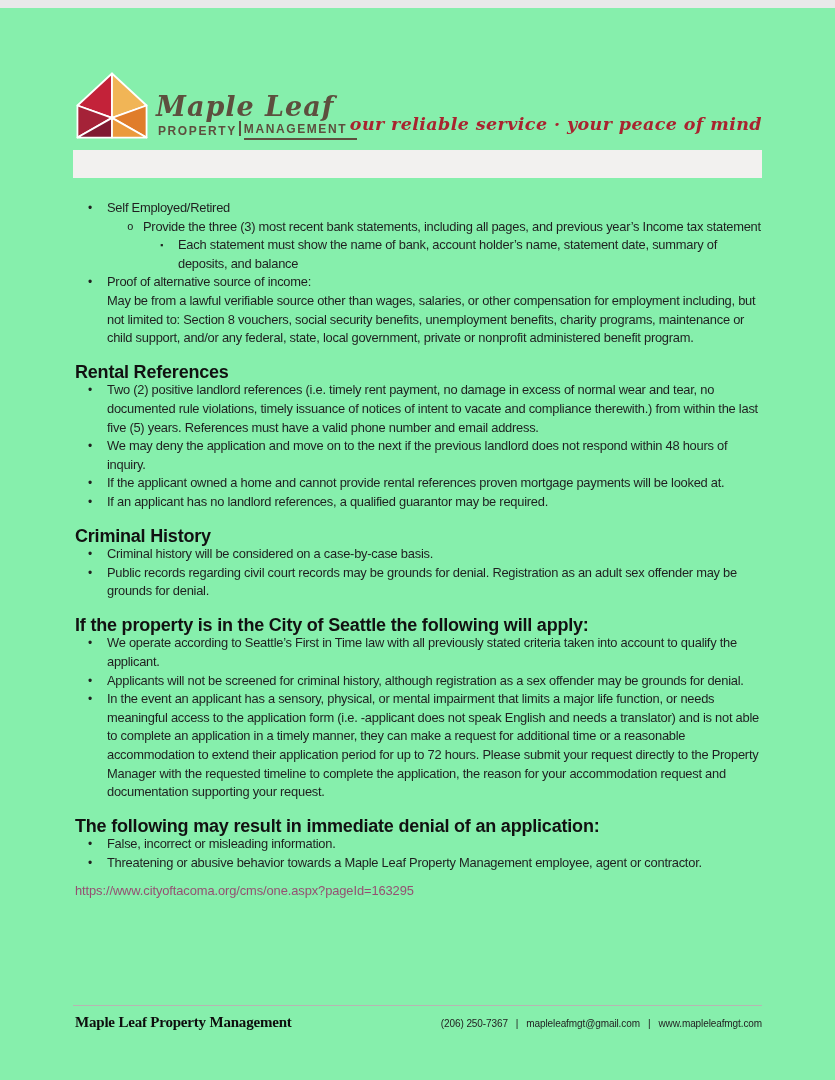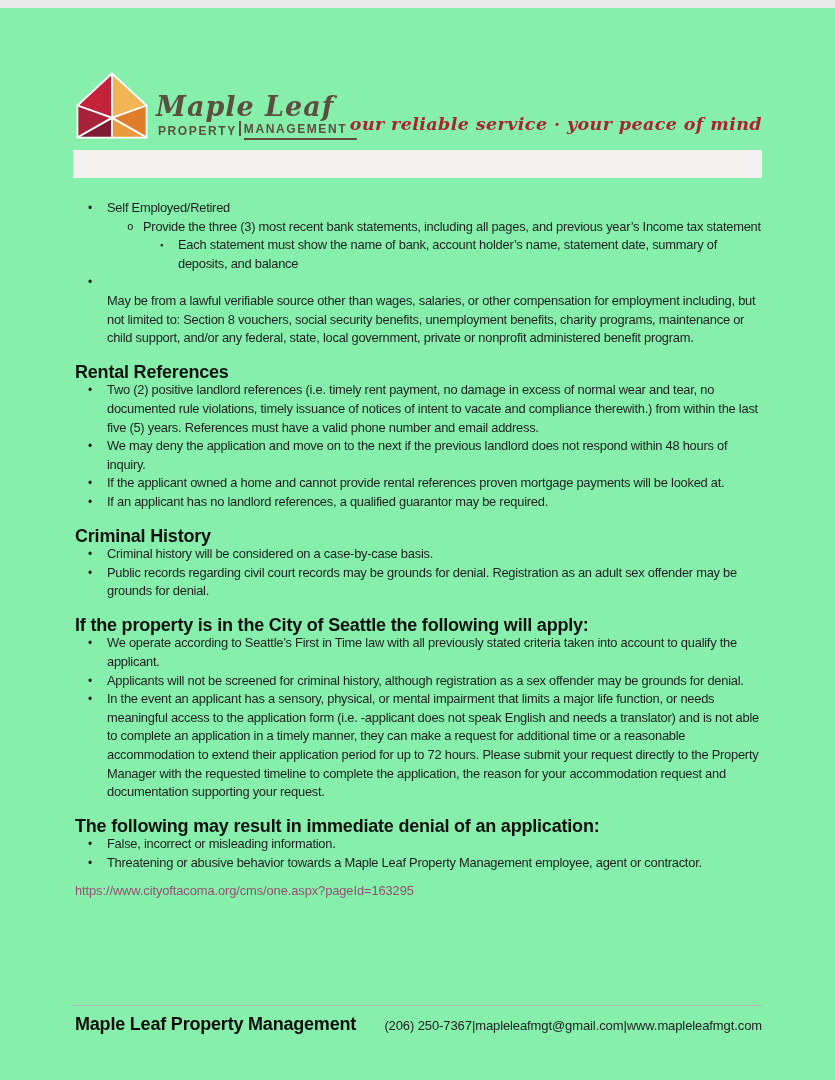--- a/index.html
+++ b/index.html
@@ -39,22 +39,22 @@
   .l2 { margin-left:52px; } .l2 .blt { width:16px; font-size:11px; font-family:"DejaVu Sans Mono", monospace; }
   .l3 { margin-left:85px; } .l3 .blt { width:18px; font-size:9px; line-height:18.6px; }
   .cont { margin-left:32px; }
   .link-line { margin-top:9px; }
   .link-line a { color:#954f72; text-decoration:none; cursor:pointer; letter-spacing:-0.1px; }
 
   
   .footer-rule { position:absolute; left:73px; top:997px; width:689px; height:1px; background:#b7b5b2; }
   .footer { position:absolute; left:75px; top:1006px; width:687px;
             display:flex; justify-content:space-between; align-items:baseline; }
-  .footer .company { font-weight:bold; font-size:18px; letter-spacing:-0.2px; color:#0d0d0d; }
-  .footer .contact { display:flex; font-size:13px; letter-spacing:-0.1px; color:#222; }
+  .footer .company { font-weight:bold; font-size:15px; letter-spacing:-0.2px; color:#0d0d0d;font-family:Liberation Serif, serif; }
+  .footer .contact { display:flex; gap:8px; font-size:10px; letter-spacing:-0.1px; color:#222; }
 </style>
 </head>
 <body>
 
 <div class="page">
 
   <svg class="logo-icon" viewBox="0 0 100 92" preserveAspectRatio="none">
     <polygon points="50,2 2,46 50,63" stroke="#fff" stroke-width="2.5" stroke-linejoin="round" fill="#C32239"></polygon>
     <polygon points="50,2 98,46 50,63" stroke="#fff" stroke-width="2.5" stroke-linejoin="round" fill="#F1B556"></polygon>
     <polygon points="2,46 50,63 2,90" stroke="#fff" stroke-width="2.5" stroke-linejoin="round" fill="#A52238"></polygon>
@@ -84,20 +84,21 @@
     <div class="li l2">
       <span class="blt">o</span>
       <span class="txt">Provide the three (3) most recent bank statements, including all pages, and previous year’s Income tax statement</span>
     </div>
     <div class="li l3">
       <span class="blt">▪</span>
       <span class="txt">Each statement must show the name of bank, account holder’s name, statement date, summary of deposits, and balance</span>
     </div>
     <div class="li l1">
       <span class="blt">•</span>
+      <span class="txt">Proof of alternative source of income:</span>
     </div>
     <div class="cont">May be from a lawful verifiable source other than wages, salaries, or other compensation for employment including, but not limited to: Section 8 vouchers, social security benefits, unemployment benefits, charity programs, maintenance or child support, and/or any federal, state, local government, private or nonprofit administered benefit program.</div>
 
     <h3>Rental References</h3>
     <div class="li l1">
       <span class="blt">•</span>
       <span class="txt">Two (2) positive landlord references (i.e. timely rent payment, no damage in excess of normal wear and tear, no documented rule violations, timely issuance of notices of intent to vacate and compliance therewith.) from within the last five (5) years. References must have a valid phone number and email address.</span>
     </div>
     <div class="li l1">
       <span class="blt">•</span>

